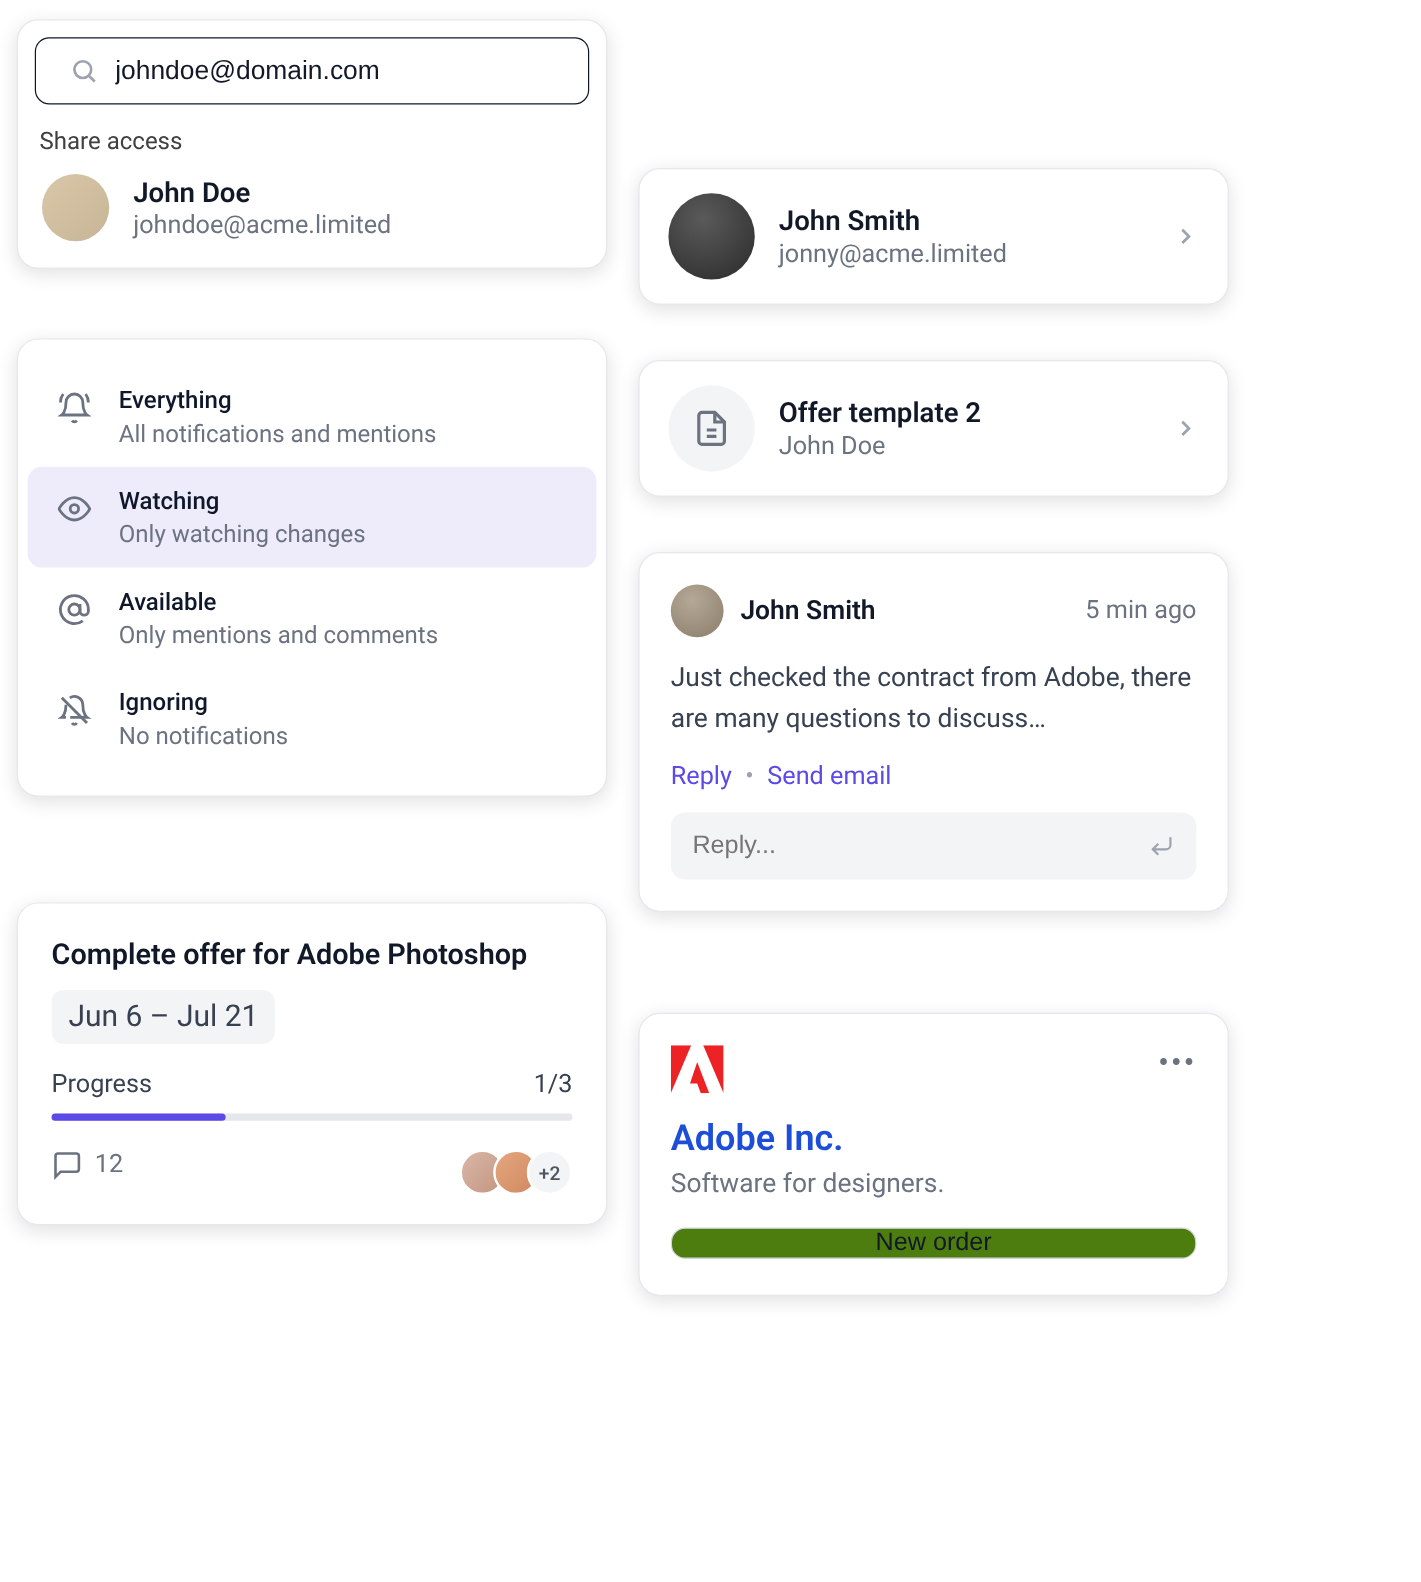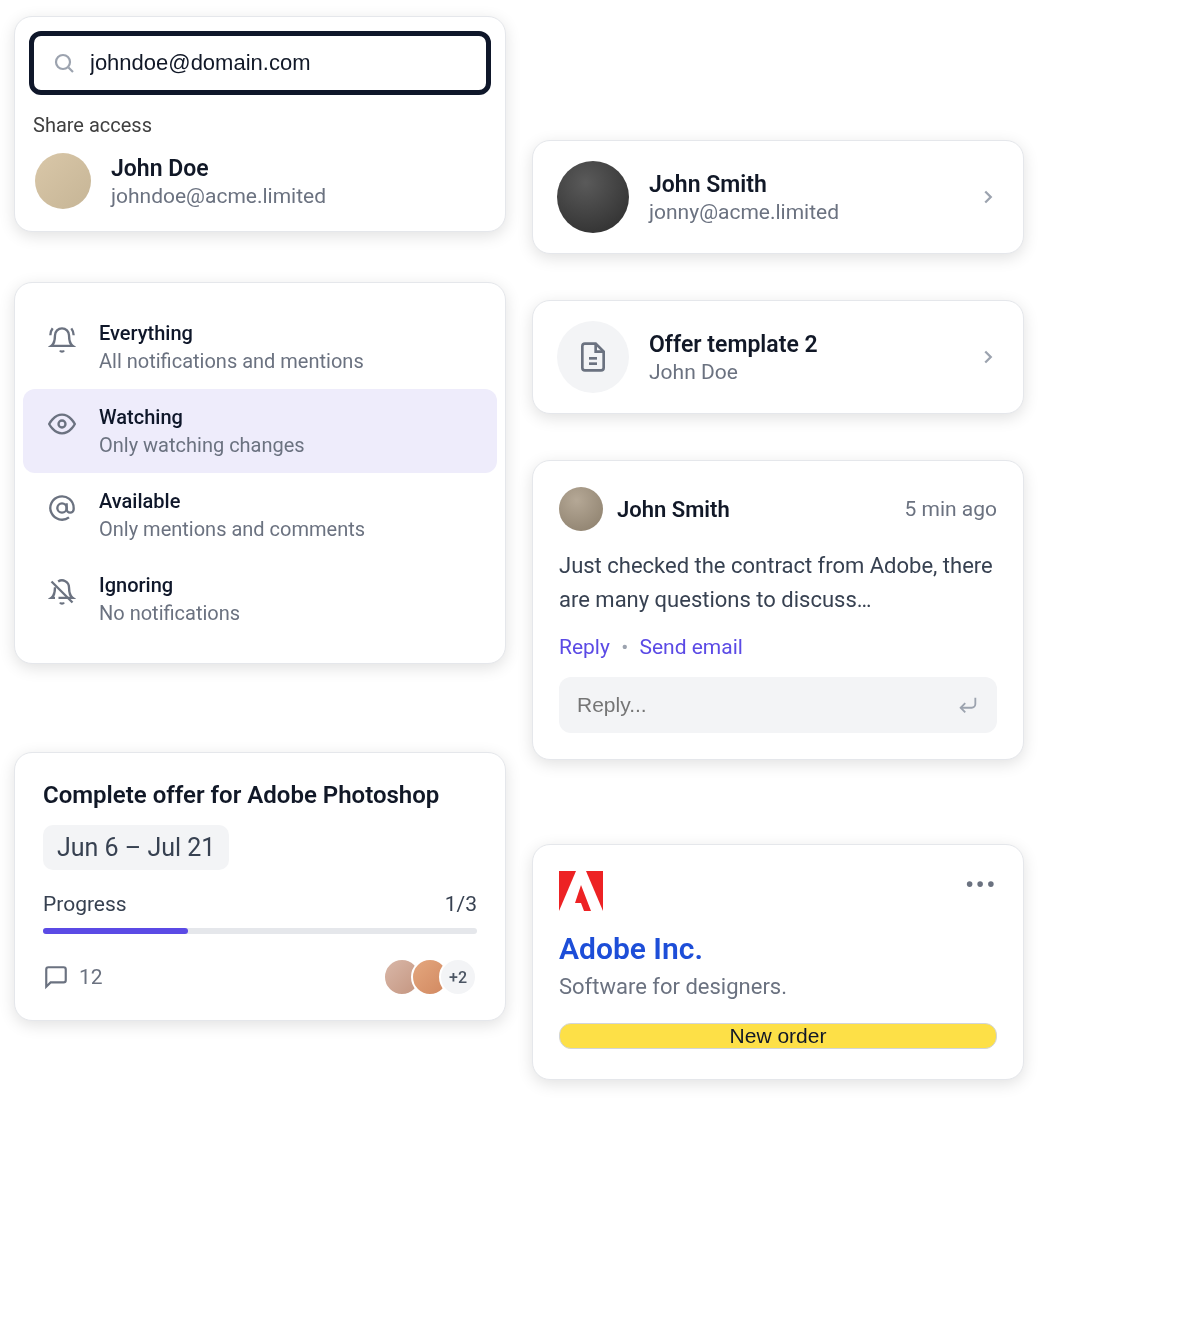--- a/index.html
+++ b/index.html
@@ -15,22 +15,22 @@
   background: #fff;
   border: 1px solid #e5e7eb;
   border-radius: 18px;
   position: absolute;
   box-shadow: 0 4px 16px rgba(0,0,0,0.12);
 }
 
 .card-share { left: 14px; top: 16px; width: 492px; padding: 14px 14px 18px 14px; }
 .search-box {
   display: flex; align-items: center;
-  border: 5px solid #0f172a; border-radius: 12px;
-  padding: 14px 18px; gap: 14px;
+  border: 1px solid #0f172a; border-radius: 12px;
+  padding: 14px 28px; gap: 14px;
 }
 .search-box input {
   border: none; outline: none; font-size: 22px; color: #111827; flex: 1; background: transparent;
 }
 .share-label { color: #404040; font-size: 20px; margin: 18px 0 12px 4px; }
 .user-row { display: flex; align-items: center; gap: 20px; padding: 4px 6px; }
 .avatar {
   width: 56px; height: 56px; border-radius: 50%; flex-shrink: 0;
   background: linear-gradient(135deg,#d9c7a8,#c6b596);
   display: flex; align-items: center; justify-content: center;
@@ -45,21 +45,21 @@
 .opt-ico { width: 30px; height: 30px; color: #6b7280; flex-shrink: 0; margin-top: 4px; display:flex;align-items:center;justify-content:center; }
 .opt-title { font-size: 20px; font-weight: 500; color: #0f172a; }
 .opt-sub { font-size: 20px; color: #6b7280; margin-top: 4px; }
 
 .card-task { left: 14px; top: 752px; width: 492px; padding: 28px 28px 24px 28px; }
 .task-title { font-size: 24px; font-weight: 600; color: #111827; }
 .date-chip { display: inline-block; background: #f3f4f6; border-radius: 10px; padding: 8px 14px; font-size: 25px; color: #374151; margin-top: 16px; }
 .prog-row { display: flex; justify-content: space-between; font-size: 21px; color: #374151; margin-top: 22px; }
 .prog-bar { height: 6px; background: #e5e7eb; border-radius: 3px; margin-top: 12px; position: relative; }
 .prog-fill { position: absolute; height: 100%; background: #5b4ae5; border-radius: 3px; }
-.task-foot { display: flex; justify-content: space-between; align-items: center; margin-top: 24px; }
+.task-foot { display: flex; justify-content: space-between; align-items: flex-start; margin-top: 24px; }
 .comments { display: flex; align-items: center; gap: 10px; color: #6b7280; font-size: 21px; }
 .avatars-stack { display: flex; align-items: center; }
 .avatars-stack .sm { width: 38px; height: 38px; border-radius: 50%; border: 2px solid #fff; margin-left: -10px; background: linear-gradient(135deg,#e4a77e,#d18860); }
 .avatars-stack .sm:first-child { margin-left: 0; background: linear-gradient(135deg,#d9b7a8,#c49580);}
 .avatars-stack .more { width: 38px; height: 38px; border-radius: 50%; border: 2px solid #fff; margin-left: -10px; background: #f3f4f6; color:#4b5563; font-size:16px; display:flex;align-items:center;justify-content:center; font-weight:500;}
 
 .card-jsmith { left: 532px; top: 140px; width: 492px; padding: 20px 24px; display:flex; align-items:center; gap:20px; }
 .ava-smith { width: 72px; height: 72px; border-radius:50%; background: radial-gradient(circle at 40% 30%, #5a5a5a, #2a2a2a); flex-shrink:0; }
 .chev { color:#9ca3af; }
 
@@ -77,21 +77,21 @@
 .cmt-actions .dot { color:#9ca3af; margin:0 6px; }
 .reply-box { margin-top:18px; background:#f3f4f6; border-radius:12px; padding:16px 18px; display:flex; align-items:center; justify-content:space-between; }
 .reply-box input { border:none; background:transparent; outline:none; font-size:21px; color:#6b7280; flex:1; }
 
 .card-adobe { left: 532px; top: 844px; width: 492px; padding: 26px 26px 30px 26px; }
 .adobe-head { display:flex; justify-content:space-between; align-items:flex-start; }
 .adobe-logo { width:44px; height:40px; }
 .dots { color:#6b7280; font-size:24px; letter-spacing:2px; cursor:pointer; font-weight:bold; }
 .adobe-title { font-size:30px; font-weight:600; color:#1d4ed8; margin-top:20px; }
 .adobe-sub { font-size:22px; color:#6b7280; margin-top:8px; }
-.new-order-btn { width:100%; margin-top:24px; border:1px solid #d1d5db; border-radius:12px; background:#fde047; font-size:21px; color:#111827; cursor:pointer; }
+.new-order-btn { width:100%; margin-top:24px; border:1px solid #d1d5db; border-radius:12px; background:#4d7c0f; font-size:21px; color:#111827; cursor:pointer; }
 svg { display:block; }
 .flex1 { flex:1; }
 </style>
 </head>
 <body>
 
 <div class="card card-share">
   <div class="search-box">
     <svg width="24" height="24" viewBox="0 0 24 24" fill="none" stroke="#9ca3af" stroke-width="2.2">
         <circle cx="11" cy="11" r="7"></circle>

